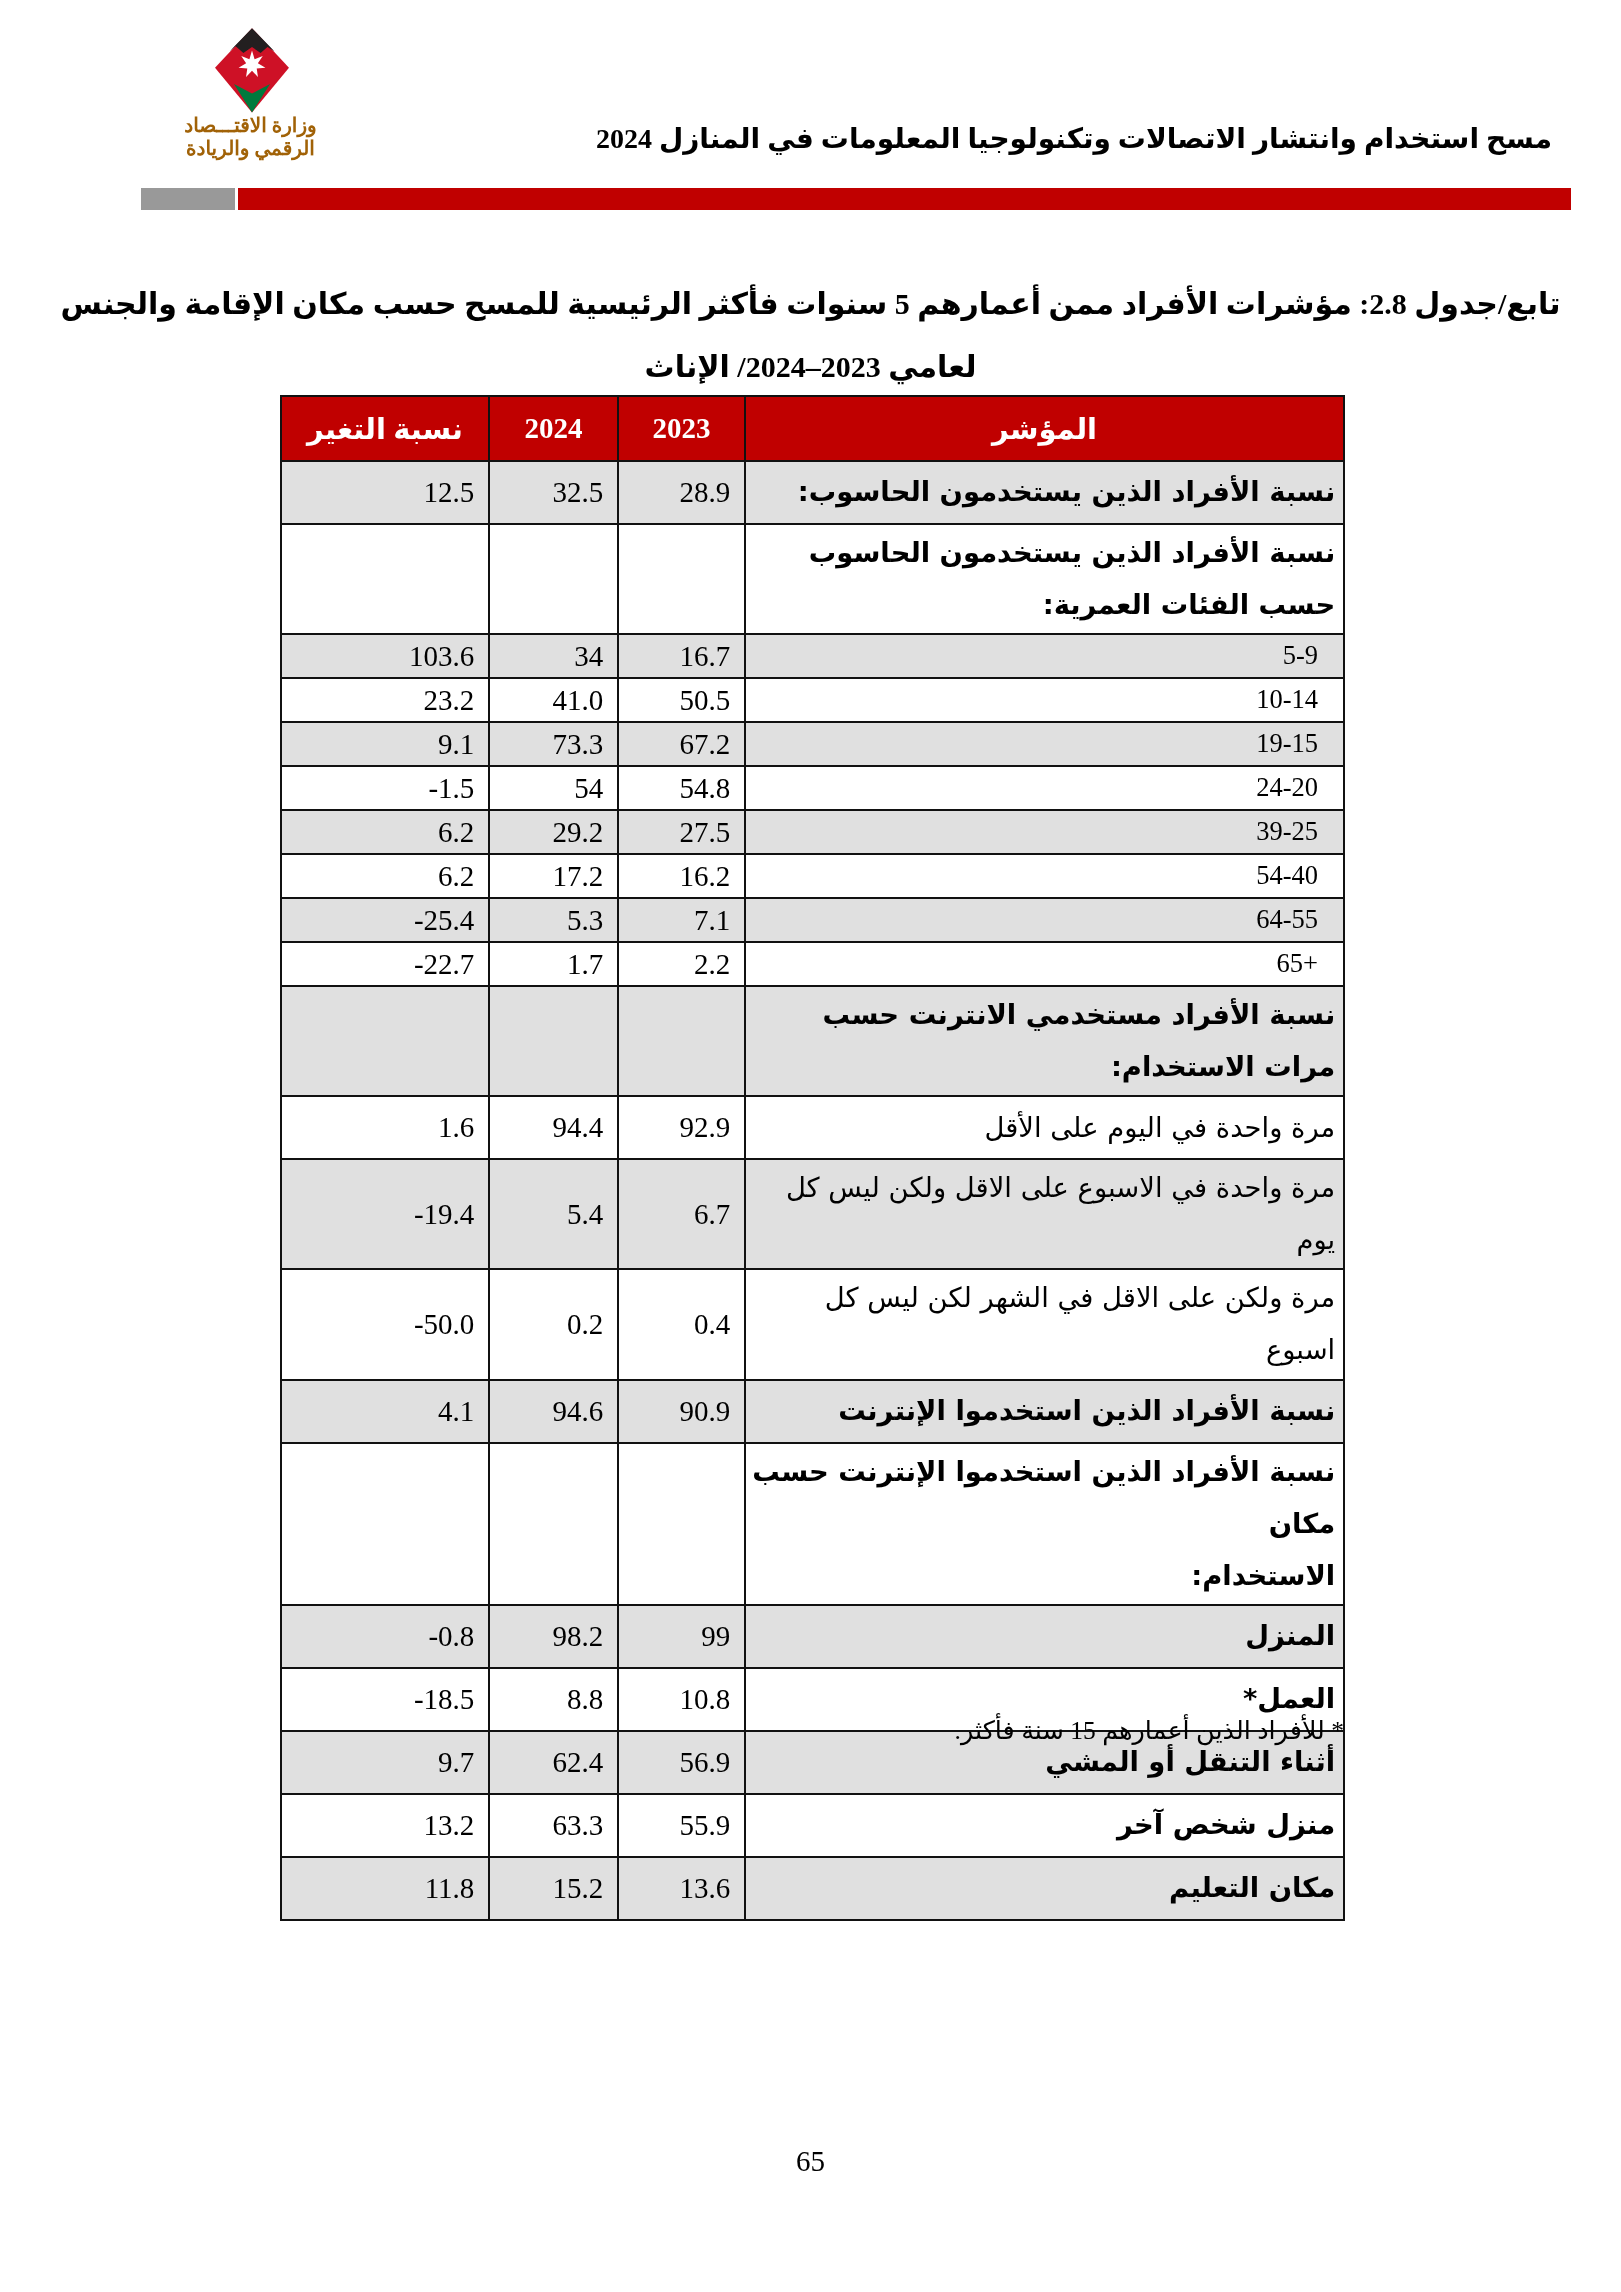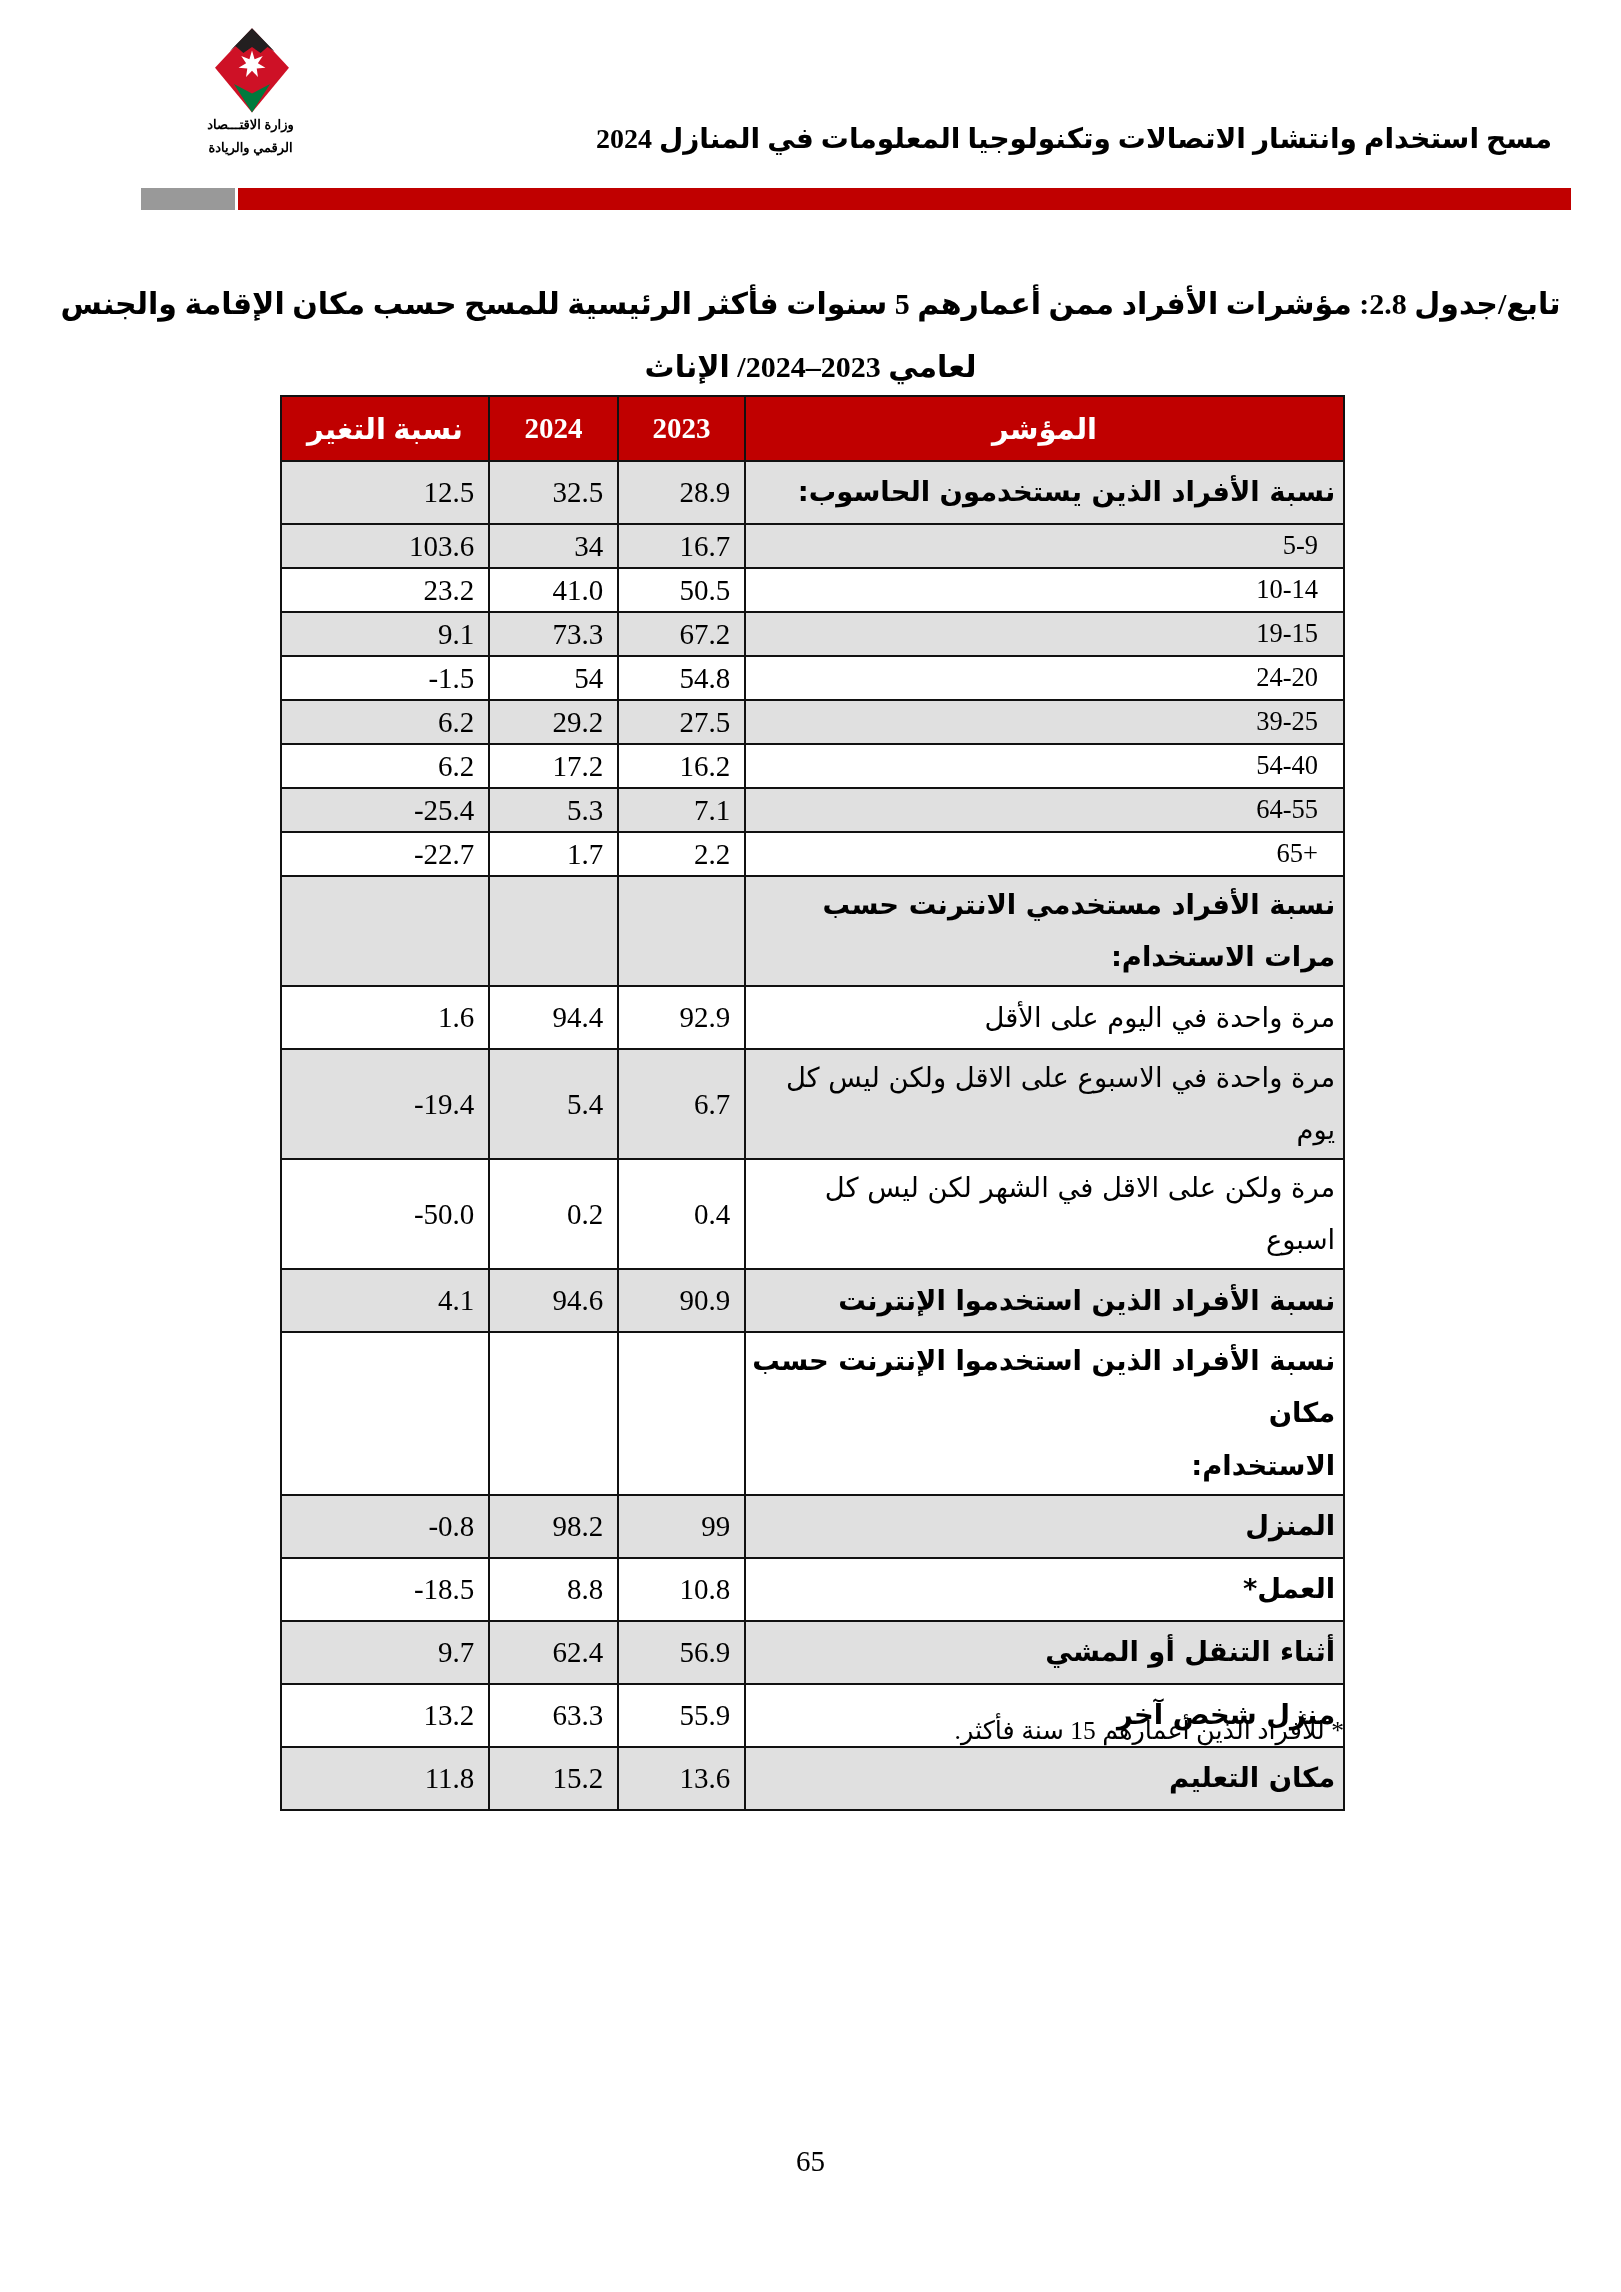--- a/index.html
+++ b/index.html
@@ -11,22 +11,22 @@
     overflow:hidden;
     font-family:"Liberation Serif","DejaVu Sans",serif;
     color:#000;
   }
 
   
   .logo{position:absolute;left:209px;top:25.5px;width:86px;height:92px;}
   .ministry-name{
     position:absolute;left:174px;top:114px;width:153px;
     text-align:center;direction:rtl;
-    font-family:Liberation Sans, sans-serif;font-weight:bold;
-    font-size:13px;line-height:22.5px;color:#000000;
+    font-family:Liberation Serif, serif;font-weight:bold;
+    font-size:20px;line-height:22.5px;color:#a16207;
   }
   .survey-title{
     position:absolute;right:69px;top:122px;
     direction:rtl;text-align:right;
     font-weight:bold;font-size:28px;
     font-family:"Liberation Serif","DejaVu Sans",serif;
   }
   .bar{position:absolute;top:188px;height:21.6px;}
   .bar.gray{left:141px;width:94px;background:#999999;}
   .bar.red{left:238px;width:1333px;background:var(--accent,#C00000);}
@@ -139,20 +139,26 @@
         <th>نسبة التغير</th>
       </tr>
     </thead>
     <tbody>
         <tr class="shade ">
           <td class="c-label b">نسبة الأفراد الذين يستخدمون الحاسوب:</td>
           <td class="c-num">28.9</td>
           <td class="c-num">32.5</td>
           <td class="c-num">12.5</td>
         </tr>
+        <tr class="">
+          <td class="c-label b">نسبة الأفراد الذين يستخدمون الحاسوب حسب الفئات العمرية:</td>
+          <td class="c-num"></td>
+          <td class="c-num"></td>
+          <td class="c-num"></td>
+        </tr>
         <tr class="shade age">
           <td class="c-label">5-9</td>
           <td class="c-num">16.7</td>
           <td class="c-num">34</td>
           <td class="c-num">103.6</td>
         </tr>
         <tr class="age">
           <td class="c-label">10-14</td>
           <td class="c-num">50.5</td>
           <td class="c-num">41.0</td>

